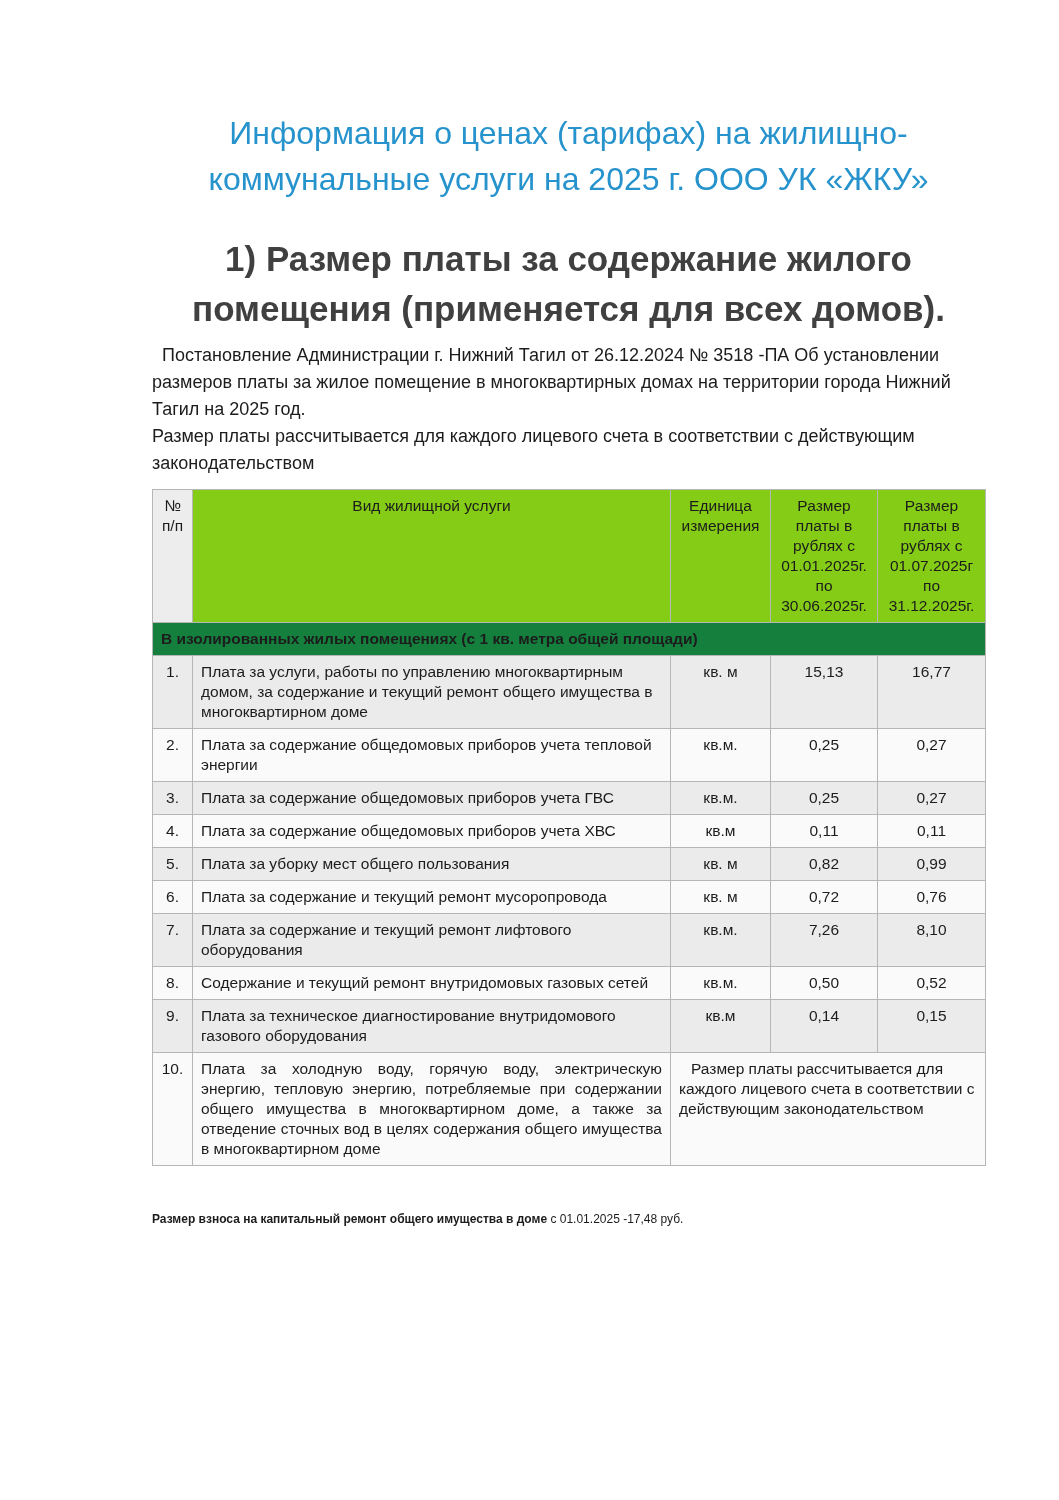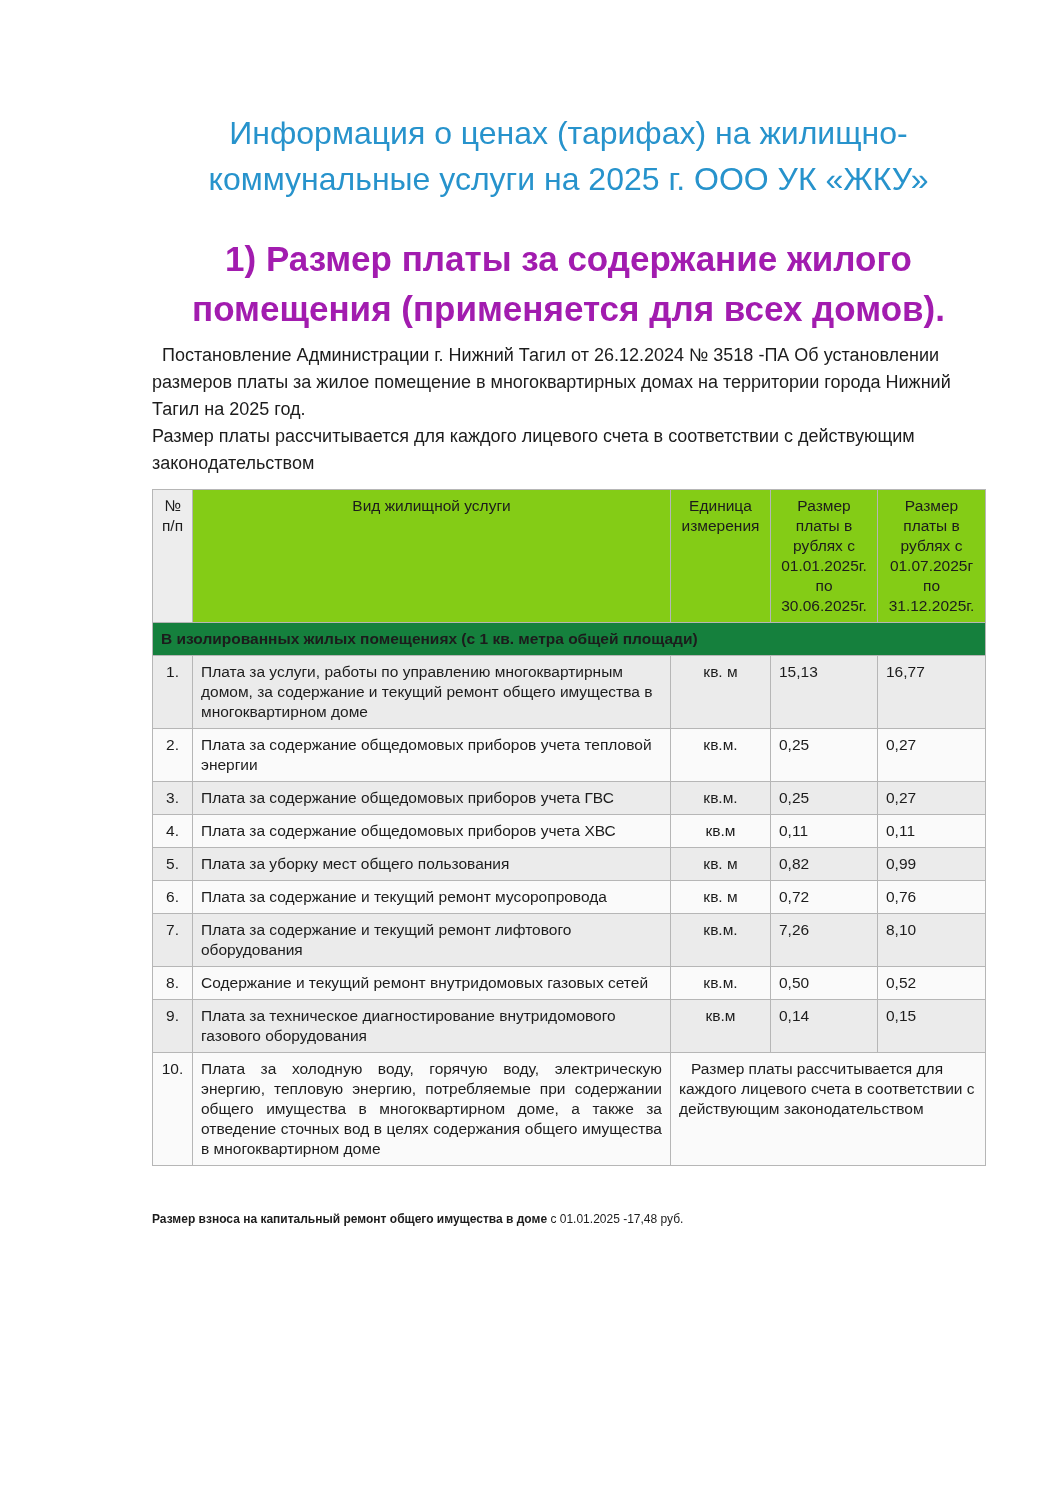--- a/index.html
+++ b/index.html
@@ -27,21 +27,21 @@
     font-weight: 400;
     color: #2793cc;
   }
   .doc-title span { display: block; }
   .doc-subtitle {
     margin-top: 32px;
     text-align: center;
     font-size: 35px;
     line-height: 50px;
     font-weight: 700;
-    color: #a21caf;
+    color: #404040;
   }
   .doc-subtitle span { display: block; }
   .intro {
     margin-top: 8px;
     font-size: 18px;
     line-height: 27px;
   }
   .intro .p1 { text-indent: 10px; }
   table.tariff {
     margin-top: 12px;
@@ -65,21 +65,21 @@
   .hdr td.numcell { background: #ededed; margin-left: 44px; }
   .section-row td {
     background: #15803d;
     font-weight: 700;
     padding: 6px 8px;
   }
   tr.shade td { background: #ebebeb; }
   tr.light td { background: #fafafa; }
   td.numcell  { text-align: center; }
   td.unitcell { text-align: center; }
-  td.pricecell{ text-align: left; }
+  td.pricecell{ text-align: center; }
   td.justify  { text-align: justify; }
   td.mergedcell { text-indent: 12px; }
   .footer {
     margin-top: 40px;
     font-size: 12px;
     line-height: 27px;
   }
   .footer .bold { font-weight: 700; }
 </style>
 </head>

